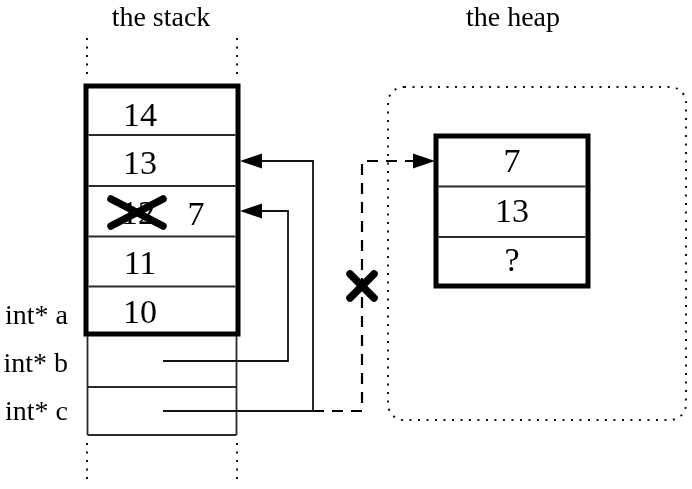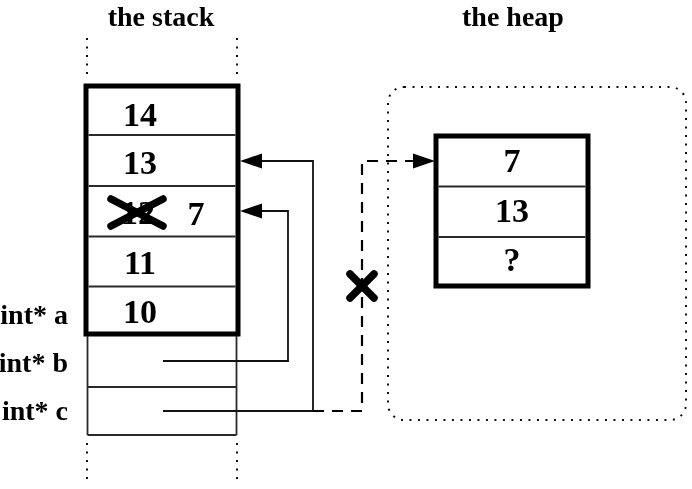--- a/index.html
+++ b/index.html
@@ -7,21 +7,20 @@
     padding: 0;
     background: #ffffff;
   }
   .canvas {
     position: relative;
     width: 692px;
     height: 489px;
     background: var(--bg, #ffffff);
     font-family: "Liberation Serif", "DejaVu Serif", serif;
     overflow: hidden;
-    font-weight: bold;
   }
   svg { display: block; }
   svg text {
     fill: var(--ink, #000);
     font-family: "Liberation Serif", "DejaVu Serif", serif;
   }
   .title { font-size: 28px; text-anchor: middle; }
   .num   { font-size: 34px; text-anchor: middle; }
   .lbl   { font-size: 28px; text-anchor: end; }
   .thick  { fill: none; stroke: var(--ink, #000); stroke-width: 5; }

